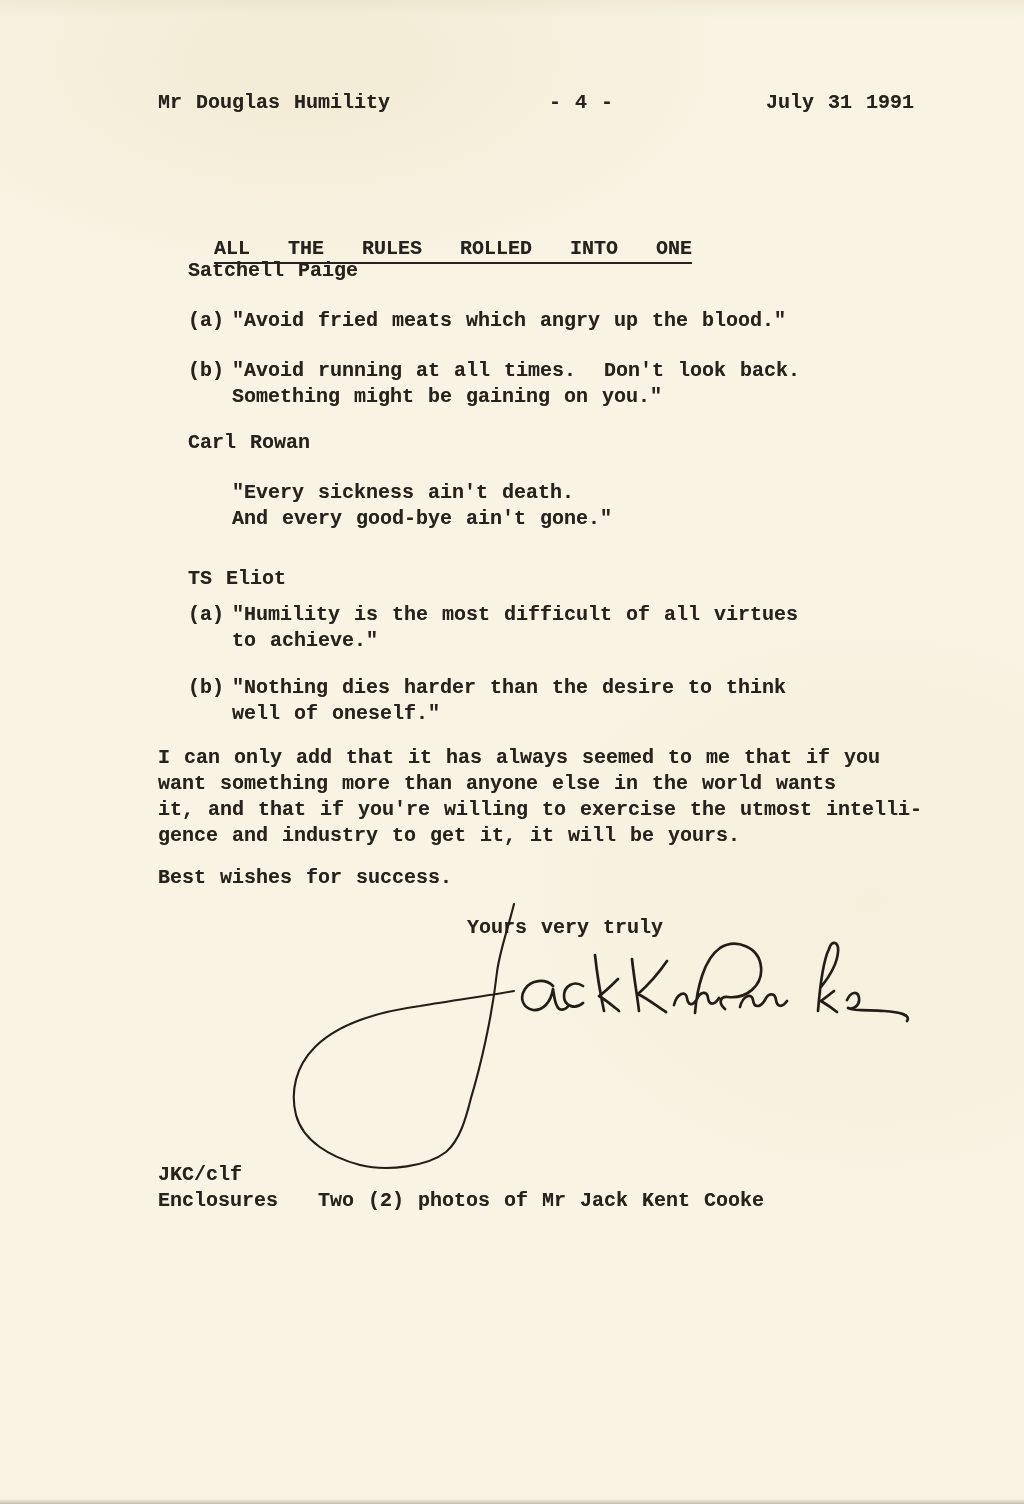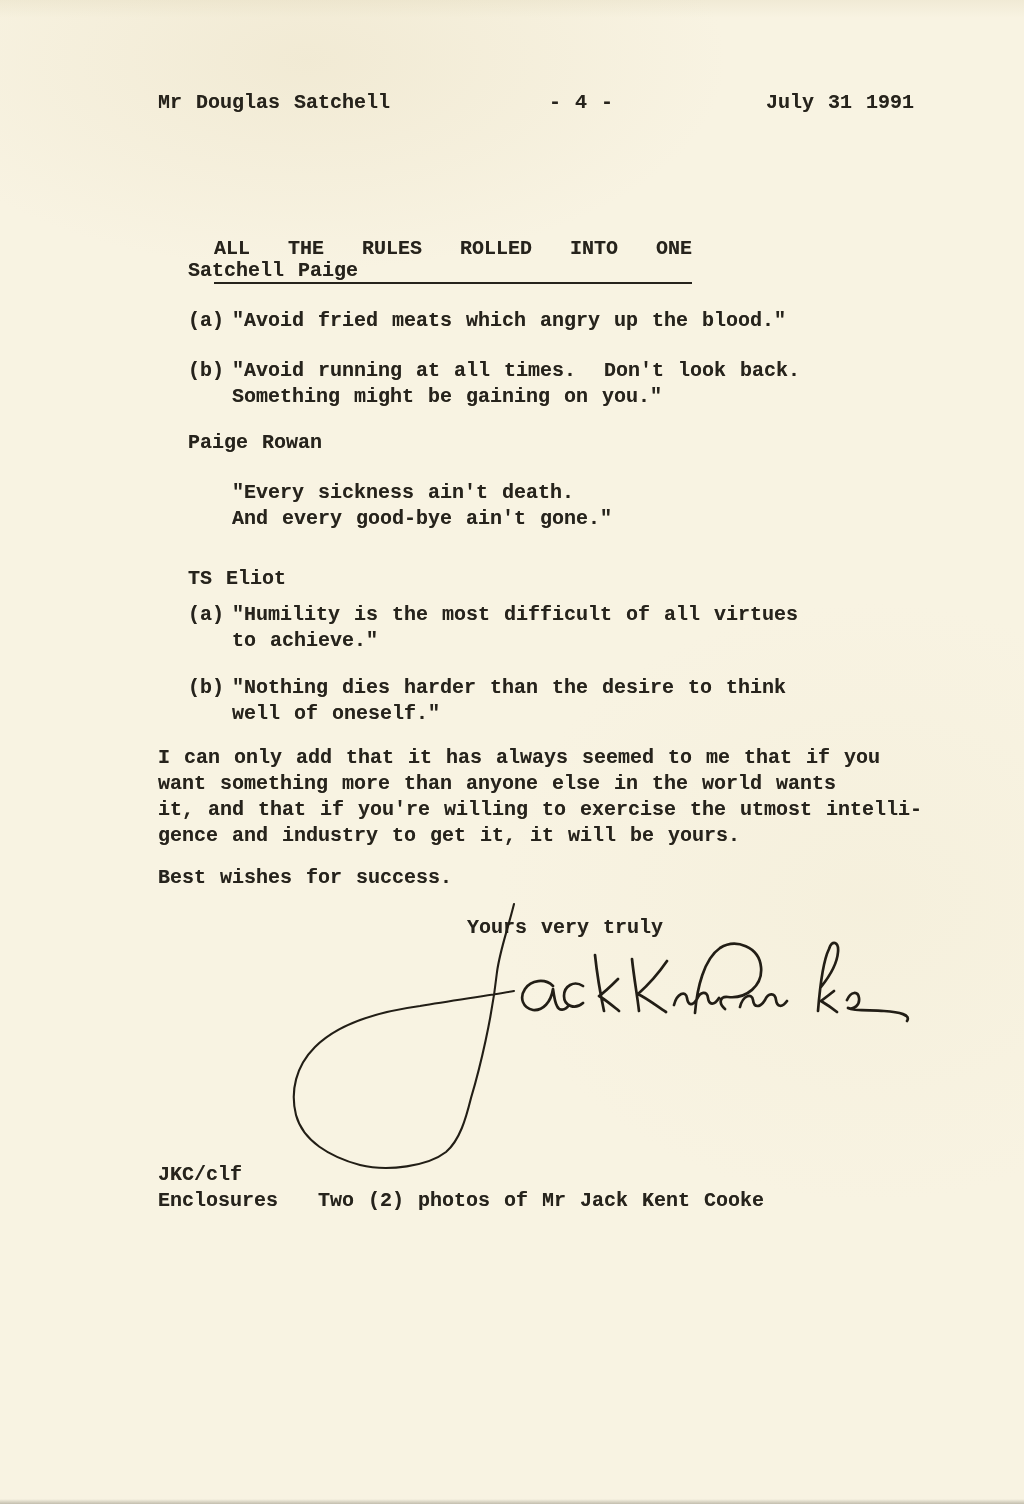--- a/index.html
+++ b/index.html
@@ -27,21 +27,21 @@
     word-spacing: 2px;
   }
   .line {
     position: absolute;
     white-space: pre;
   }
   .subject {
     display: inline-block;
     word-spacing: 26px;
     border-bottom: 2px solid #26231c;
-    padding-bottom: 20px;
+    padding-bottom: 0;
   }
   .sig-wrap {
     position: absolute;
     left: 270px;
     top: 898px;
     width: 660px;
     height: 290px;
   }
   .scan-edge-bottom {
     position: absolute;
@@ -50,38 +50,38 @@
     width: 100%;
     height: 5px;
     background: linear-gradient(0deg, rgba(150,146,130,0.55), rgba(150,146,130,0));
   }
 </style>
 </head>
 <body>
 
 <div class="page">
 
-  <div class="line" style="left:158px; top:90px;">Mr Douglas Satchell</div>
+  <div class="line" style="left:158px; top:90px;">Mr Douglas Humility</div>
   <div class="line" style="left:549px; top:90px;">- 4 -</div>
   <div class="line" style="left:766px; top:90px;">July 31 1991</div>
 
   <div class="line" style="left:158px; top:210px;">
     <span class="subject">ALL THE RULES ROLLED INTO ONE</span>
   </div>
 
   <div class="line" style="left:188px; top:258px;">Satchell Paige</div>
 
   <div class="line" style="left:188px; top:308px;">(a)</div>
   <div class="line" style="left:232px; top:308px;">"Avoid fried meats which angry up the blood."</div>
 
   <div class="line" style="left:188px; top:358px;">(b)</div>
   <div class="line" style="left:232px; top:358px;">"Avoid running at all times.  Don't look back.</div>
   <div class="line" style="left:232px; top:384px;text-align:center;">Something might be gaining on you."</div>
 
-  <div class="line" style="left:188px; top:430px;">Paige Rowan</div>
+  <div class="line" style="left:188px; top:430px;">Carl Rowan</div>
   <div class="line" style="left:232px; top:480px;">"Every sickness ain't death.</div>
   <div class="line" style="left:232px; top:506px;">And every good-bye ain't gone."</div>
 
   <div class="line" style="left:188px; top:552px;margin-top:14px;">TS Eliot</div>
 
   <div class="line" style="left:188px; top:602px;">(a)</div>
   <div class="line" style="left:232px; top:602px;">"Humility is the most difficult of all virtues</div>
   <div class="line" style="left:232px; top:628px;">to achieve."</div>
 
   <div class="line" style="left:188px; top:675px;">(b)</div>

